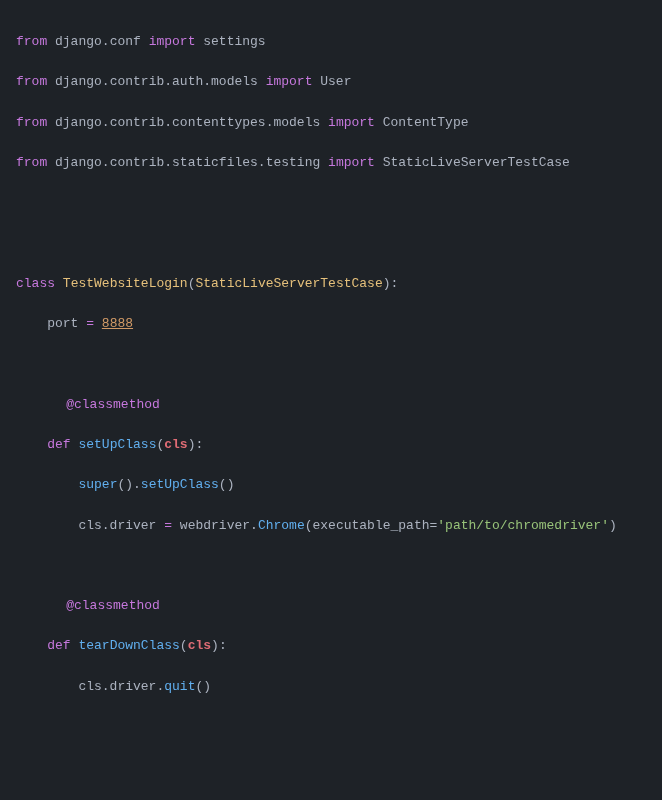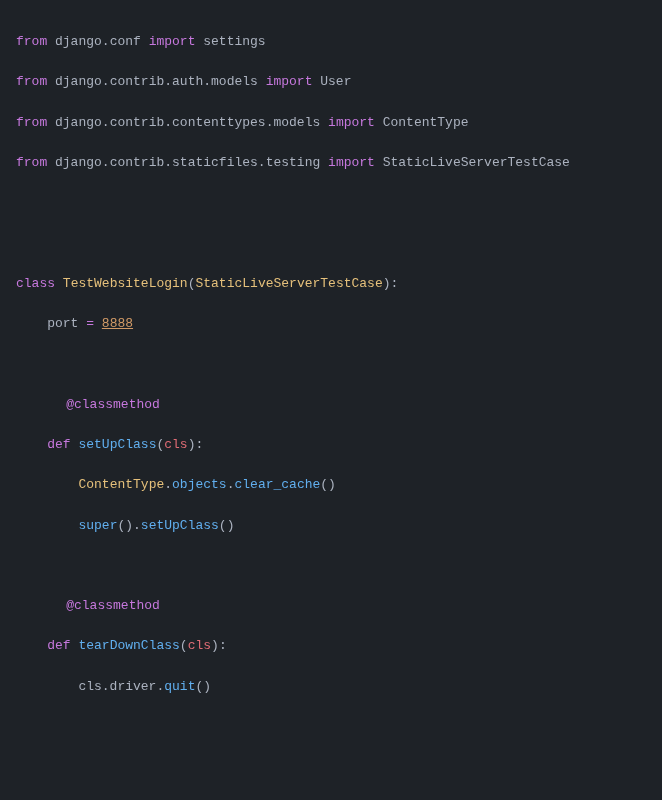--- a/index.html
+++ b/index.html
@@ -33,39 +33,39 @@
     .kw     { color: #c678dd; }   
     .kw2    { color: #c678dd; }   
     .cls    { color: #e5c07b; }   
     .fn     { color: #61afef; }   
     .str    { color: #98c379; }   
     .num    { color: #d19a66; text-decoration: underline; }   
     .plain  { color: #abb2bf; }   
     .attr   { color: #61afef; }   
     .bool   { color: #d19a66; }   
     .deco   { color: #c678dd; margin-left: 19px; }   
-    .param  { color: #e06c75; }   
+    .param  { color: #e06c75; font-weight: bold; }   
   </style>
 </head>
 <body>
 
 <div id="code-container">
 <span class="line"><span class="kw">from</span><span class="plain"> django.conf </span><span class="kw">import</span><span class="plain"> settings</span></span>
 <span class="line"><span class="kw">from</span><span class="plain"> django.contrib.auth.models </span><span class="kw">import</span><span class="plain"> User</span></span>
 <span class="line"><span class="kw">from</span><span class="plain"> django.contrib.contenttypes.models </span><span class="kw">import</span><span class="plain"> ContentType</span></span>
 <span class="line"><span class="kw">from</span><span class="plain"> django.contrib.staticfiles.testing </span><span class="kw">import</span><span class="plain"> StaticLiveServerTestCase</span></span>
 <span class="line"></span>
 <span class="line"></span>
 <span class="line"><span class="kw">class</span><span class="plain"> </span><span class="cls">TestWebsiteLogin</span><span class="plain">(</span><span class="cls">StaticLiveServerTestCase</span><span class="plain">):</span></span>
 <span class="line"><span class="plain">    port </span><span class="kw2">=</span><span class="plain"> </span><span class="num">8888</span></span>
 <span class="line"></span>
 <span class="line"><span class="plain">    </span><span class="deco">@classmethod</span></span>
 <span class="line"><span class="plain">    </span><span class="kw">def</span><span class="plain"> </span><span class="fn">setUpClass</span><span class="plain">(</span><span class="param">cls</span><span class="plain">):</span></span>
-<span class="line"><span class="plain">        </span><span class="cls">ContentType</span><span class="plain">.</span><span class="attr">objects</span><span class="plain">.</span><span class="fn">clear_cache</span><span class="plain">()</span></span>
 <span class="line"><span class="plain">        </span><span class="fn">super</span><span class="plain">().</span><span class="fn">setUpClass</span><span class="plain">()</span></span>
+<span class="line"><span class="plain">        cls.driver </span><span class="kw2">=</span><span class="plain"> webdriver.</span><span class="fn">Chrome</span><span class="plain">(executable_path=</span><span class="str">'path/to/chromedriver'</span><span class="plain">)</span></span>
 <span class="line"></span>
 <span class="line"><span class="plain">    </span><span class="deco">@classmethod</span></span>
 <span class="line"><span class="plain">    </span><span class="kw">def</span><span class="plain"> </span><span class="fn">tearDownClass</span><span class="plain">(</span><span class="param">cls</span><span class="plain">):</span></span>
 <span class="line"><span class="plain">        cls.driver.</span><span class="fn">quit</span><span class="plain">()</span></span>
 
 
 
 
 
 

